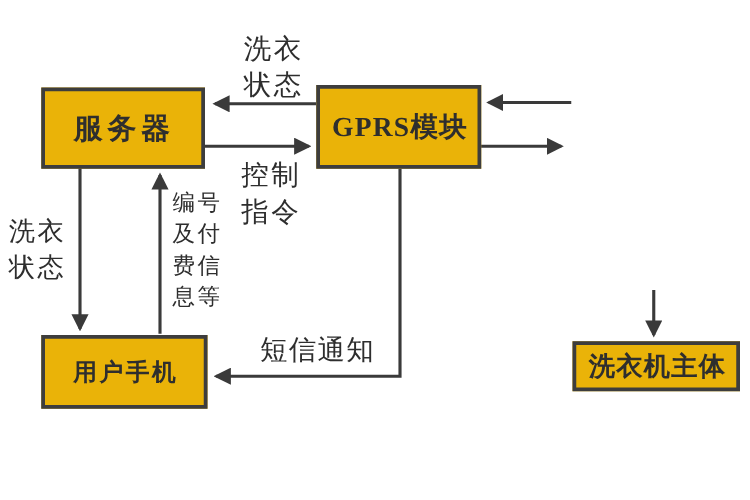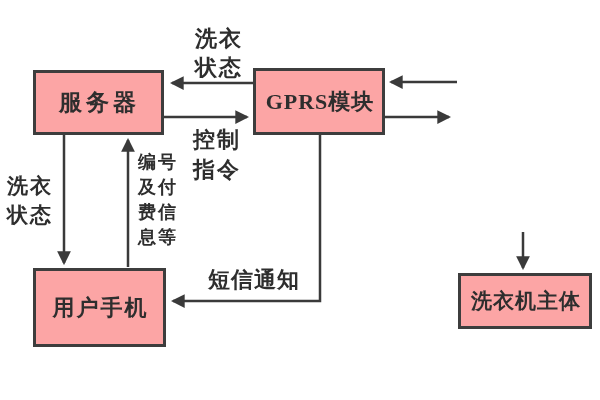--- a/index.html
+++ b/index.html
@@ -7,36 +7,36 @@
     position:relative;
     width:600px;height:400px;
     background:#ffffff;
     overflow:hidden;
     font-family:"Liberation Sans","DejaVu Sans",sans-serif;
   }
   .connectors{position:absolute;left:0;top:0;width:600px;height:400px;}
   .node{
     position:absolute;
     border:3px solid #3d3d3d;
-    background:#fca5a5;
+    background:#eab308;
     display:flex;align-items:center;justify-content:center;
     color:#2e2e2e;
     font-weight:700;
     box-sizing:border-box;
   }
   .n-server {left:33px; top:70px;  width:131px;height:65px; font-size:23px;letter-spacing:4px;}
   .n-gprs   {left:253px;top:68px;  width:132px;height:67px; font-size:22px;letter-spacing:1px;font-family:Liberation Serif, serif;}
   .n-control{left:456px;top:60px;  width:138px;height:172px;font-size:22px;letter-spacing:1px;}
-  .n-phone  {left:33px; top:268px; width:133px;height:79px; font-size:22px;letter-spacing:2px;}
-  .n-washer {left:458px;top:273px; width:134px;height:56px; font-size:21px;letter-spacing:1px;}
+  .n-phone  {left:33px; top:268px; width:133px;height:59px; font-size:19px;letter-spacing:2px;}
+  .n-washer {left:458px;top:273px; width:134px;height:40px; font-size:21px;letter-spacing:1px;}
   .node .lbl{padding-left:2px;}
   .edge-label{
     position:absolute;
     color:#2e2e2e;
-    font-weight:700;
+    font-weight:400;
     text-align:center;
     white-space:pre-line;
   }
   .el-ws-top  {left:186px;top:24px; width:66px; font-size:22px;line-height:29px;letter-spacing:2px;}
   .el-ctrl    {left:184px;top:125px;width:66px; font-size:22px;line-height:30px;letter-spacing:2px;}
   .el-ws-left {left:5px;  top:171px;width:50px; font-size:21px;line-height:29px;letter-spacing:2px;}
   .el-pay     {left:132px;top:150px;width:52px; font-size:18px;line-height:25px;letter-spacing:2px;}
   .el-sms     {left:198px;top:267px;width:112px;font-size:22px;line-height:26px;letter-spacing:1px;}
   .watermark{
     position:absolute;

